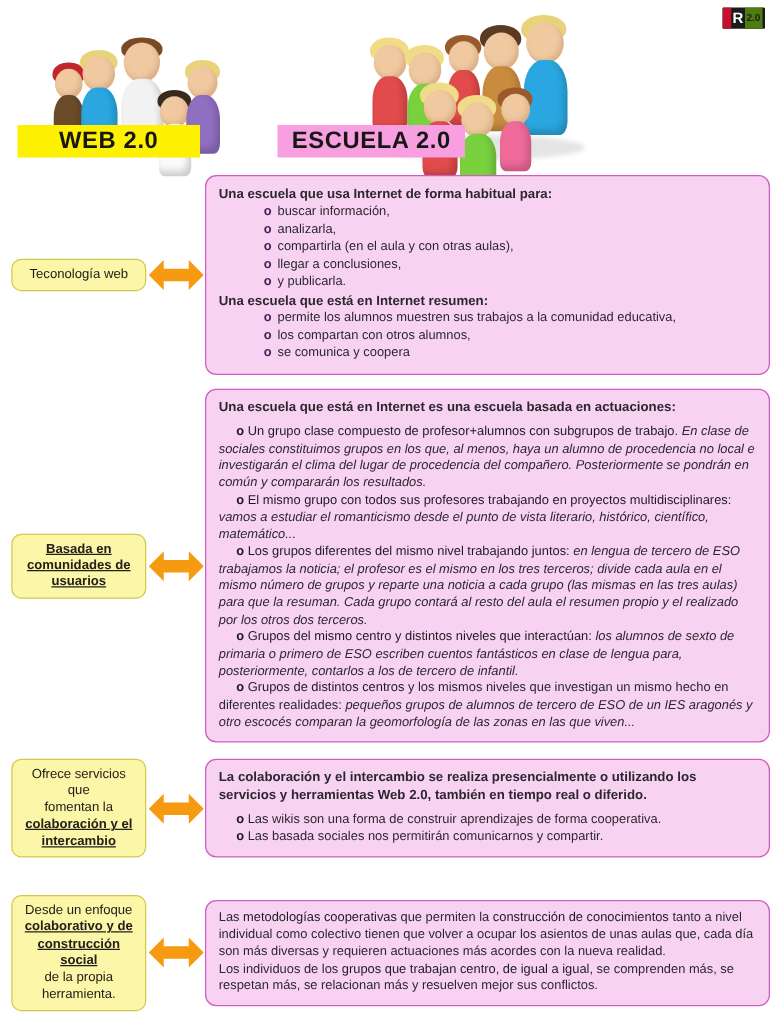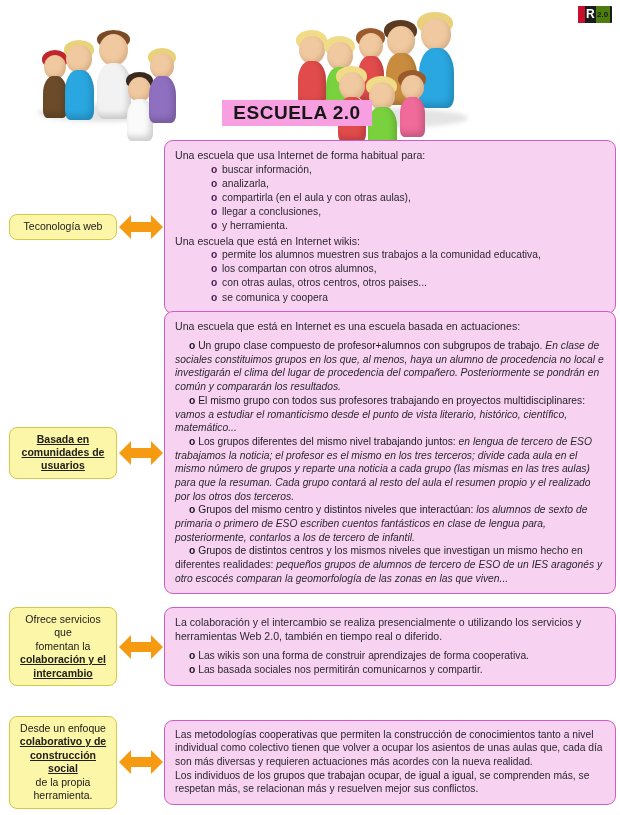--- a/index.html
+++ b/index.html
@@ -153,21 +153,21 @@
     color: #2b2730;
     font-size: 10.3px;
     line-height: 1.33;
     width: 452px;
     flex: 0 0 452px;
   }
   .pink-box p { margin: 0; }
   .pink-box b { font-weight: normal; color: #1c1a22; }
   .pink-box i { font-style: italic; }
 
-  .lead { font-weight: normal; font-size: 10.6px; }
+  .lead { font-weight: bold; font-size: 10.6px; }
 
   ul.olist {
     list-style: none;
     margin: 0;
     padding: 0 0 0 36px;
   }
   ul.olist li {
     position: relative;
     padding-left: 11px;
     margin: 0.5px 0;
@@ -281,20 +281,21 @@
       <div class="head" style="left:3px; top:6px; width:26px; height:28px;"></div>
       <div class="body" style="left:2px; top:31px; width:29px; height:44px; background:#79d13e;"></div>
     </div>
     <div class="person" style="left:108px; top:62px;">
       <div class="hair" style="left:0; top:0; width:28px; height:18px; background:#9a5a2c;"></div>
       <div class="head" style="left:3px; top:5px; width:23px; height:25px;"></div>
       <div class="body" style="left:2px; top:27px; width:25px; height:40px; background:#f06a9a;"></div>
     </div>
   </div>
 
+  <div class="title-tab title-web">WEB 2.0</div>
   <div class="title-tab title-escuela">ESCUELA 2.0</div>
 </div>
 
 <div class="row" id="row-1">
   <div class="left-cell">
     <div class="yellow-box">
       <span>Teconología web</span>
     </div>
   </div>
   <div class="arrow-cell">
@@ -302,27 +303,26 @@
       <polygon points="0,15 12,3 12,10 32,10 32,3 44,15 32,27 32,20 12,20 12,27" fill="#f59a11"></polygon>
     </svg>
   </div>
   <div class="pink-box">
     <p class="lead">Una escuela que usa Internet de forma habitual para:</p>
     <ul class="olist">
       <li>buscar información,</li>
       <li>analizarla,</li>
       <li>compartirla (en el aula y con otras aulas),</li>
       <li>llegar a conclusiones,</li>
-      <li>y herramienta.</li>
+      <li>y publicarla.</li>
     </ul>
-    <p class="lead">Una escuela que está en Internet wikis:</p>
+    <p class="lead">Una escuela que está en Internet resumen:</p>
     <ul class="olist">
       <li>permite los alumnos muestren sus trabajos a la comunidad educativa,</li>
       <li>los compartan con otros alumnos,</li>
-      <li>con otras aulas, otros centros, otros paises...</li>
       <li>se comunica y coopera</li>
     </ul>
   </div>
 </div>
 
 <div class="row" id="row-2">
   <div class="left-cell">
     <div class="yellow-box">
       <b>Basada en</b><br>
       <b>comunidades de</b><br>
@@ -399,16 +399,16 @@
   <div class="arrow-cell">
     <svg class="dbl-arrow" width="44" height="30" viewBox="0 0 44 30">
       <polygon points="0,15 12,3 12,10 32,10 32,3 44,15 32,27 32,20 12,20 12,27" fill="#f59a11"></polygon>
     </svg>
   </div>
   <div class="pink-box">
     <p>
       <span>Las </span><b>metodologías cooperativas</b><span> que permiten la </span><b>construcción de conocimientos</b><span> tanto a nivel individual como colectivo tienen que volver a ocupar los asientos de unas aulas que, cada día son más diversas y requieren actuaciones más acordes con la nueva realidad.</span>
     </p>
     <p>
-      <span>Los individuos de los </span><b>grupos que trabajan ocupar, de igual a igual</b><span>, se comprenden más, se respetan más, se relacionan más y resuelven mejor sus conflictos.</span>
+      <span>Los individuos de los </span><b>grupos que trabajan centro, de igual a igual</b><span>, se comprenden más, se respetan más, se relacionan más y resuelven mejor sus conflictos.</span>
     </p>
   </div>
 </div>
 
 </body></html>

